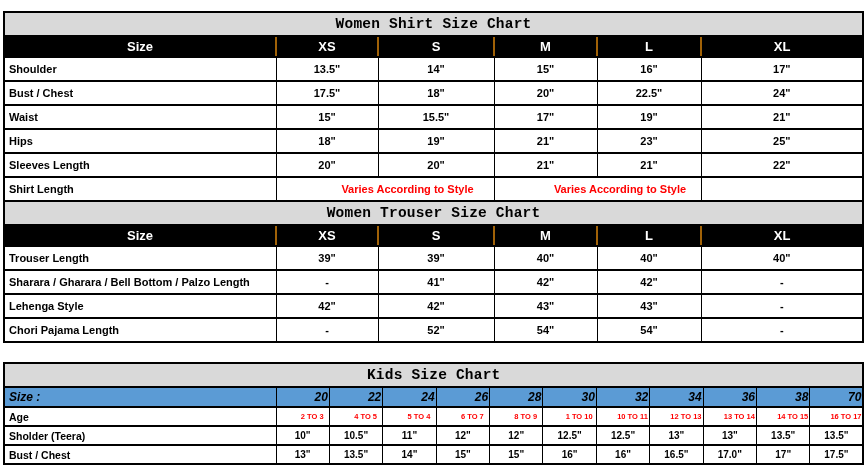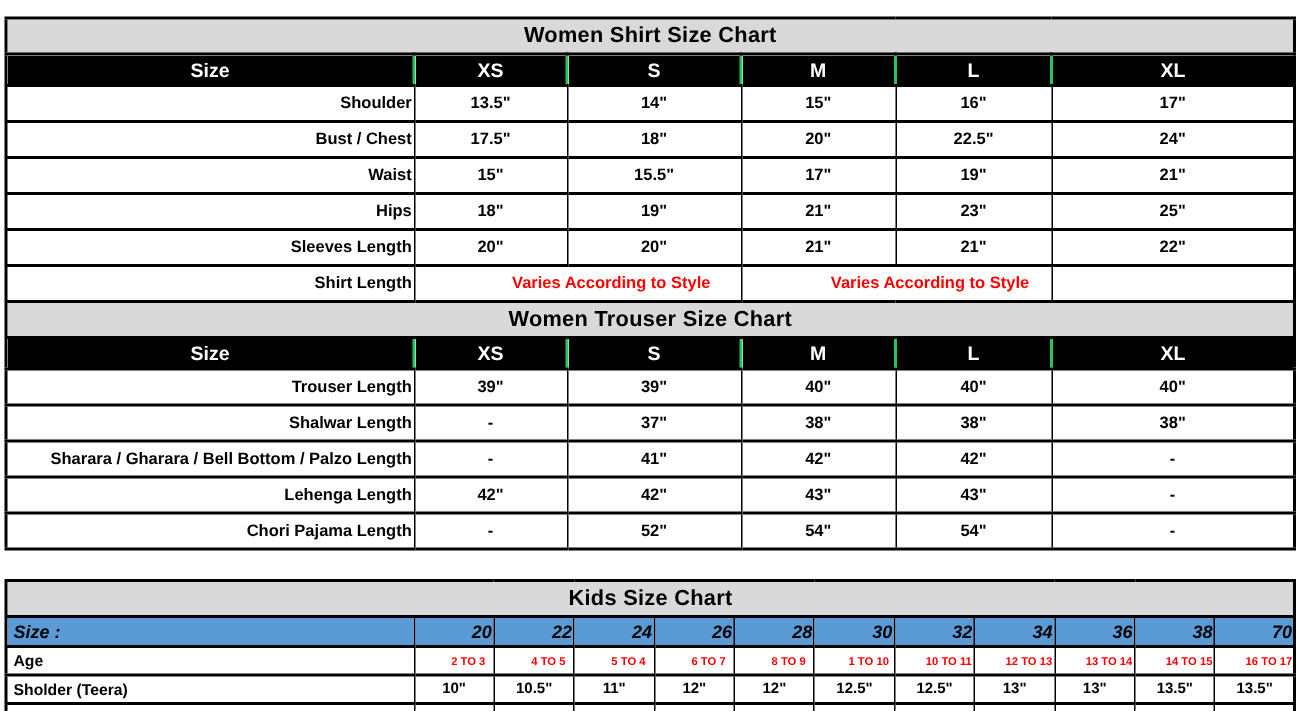--- a/index.html
+++ b/index.html
@@ -12,29 +12,29 @@
   .wtable, .ktable { border:2px solid var(--grid-border,#000); }
   .wtable td, .ktable td {
     border-left:1px solid var(--grid-border,#000);
     border-right:1px solid var(--grid-border,#000);
     border-top:2px solid var(--grid-border,#000);
     border-bottom:2px solid var(--grid-border,#000);
     overflow:hidden; white-space:nowrap; font-weight:bold;
   }
   .sec-title td {
     background:var(--section-title-bg,#d9d9d9);
-    text-align:center; font-size:14.5px; height:20px; letter-spacing:0.2px;
+    text-align:center; font-size:14.5px; height:20px; letter-spacing:0.2px;font-family:Liberation Mono, monospace;
   }
   .whdr td {
     background:var(--women-header-bg,#000);
     color:var(--women-header-text,#fff);
     text-align:center; font-size:13px; height:17px;margin-left:24px;
   }
-  .whdr td + td { border-left:2px solid #22c55e; }
-  .wtable .lbl { text-align:right; padding-left:4px; font-size:11px; }
+  .whdr td + td { border-left:2px solid #a16207; }
+  .wtable .lbl { text-align:left; padding-left:4px; font-size:11px; }
   .wtable .val { text-align:center; font-size:11px; }
   .wtable tr.drow td { height:20px; }
   .red-note { color:var(--note-red,#f00); font-size:10.5px; }
   .hide-r { border-right-style:hidden;padding-left:46px; }
   .hide-l { border-left-style:hidden; }
   .gap { height:19px; }
   .khdr td {
     background:var(--kids-header-bg,#5b9bd5);
     font-style:italic; font-size:12px; text-align:right; height:16px;
   }
@@ -129,37 +129,29 @@
     </tr>
     <tr class="drow">
       <td class="lbl">Trouser Length</td>
       <td class="val">39"</td>
       <td class="val">39"</td>
       <td class="val">40"</td>
       <td class="val">40"</td>
       <td class="val">40"</td>
     </tr>
     <tr class="drow">
-      <td class="lbl">Shalwar Length</td>
-      <td class="val">-</td>
-      <td class="val">37"</td>
-      <td class="val">38"</td>
-      <td class="val">38"</td>
-      <td class="val">38"</td>
-    </tr>
-    <tr class="drow">
       <td class="lbl">Sharara / Gharara / Bell Bottom / Palzo Length</td>
       <td class="val">-</td>
       <td class="val">41"</td>
       <td class="val">42"</td>
       <td class="val">42"</td>
       <td class="val">-</td>
     </tr>
     <tr class="drow">
-      <td class="lbl">Lehenga Length</td>
+      <td class="lbl">Lehenga Style</td>
       <td class="val">42"</td>
       <td class="val">42"</td>
       <td class="val">43"</td>
       <td class="val">43"</td>
       <td class="val">-</td>
     </tr>
     <tr class="drow">
       <td class="lbl">Chori Pajama Length</td>
       <td class="val">-</td>
       <td class="val">52"</td>

